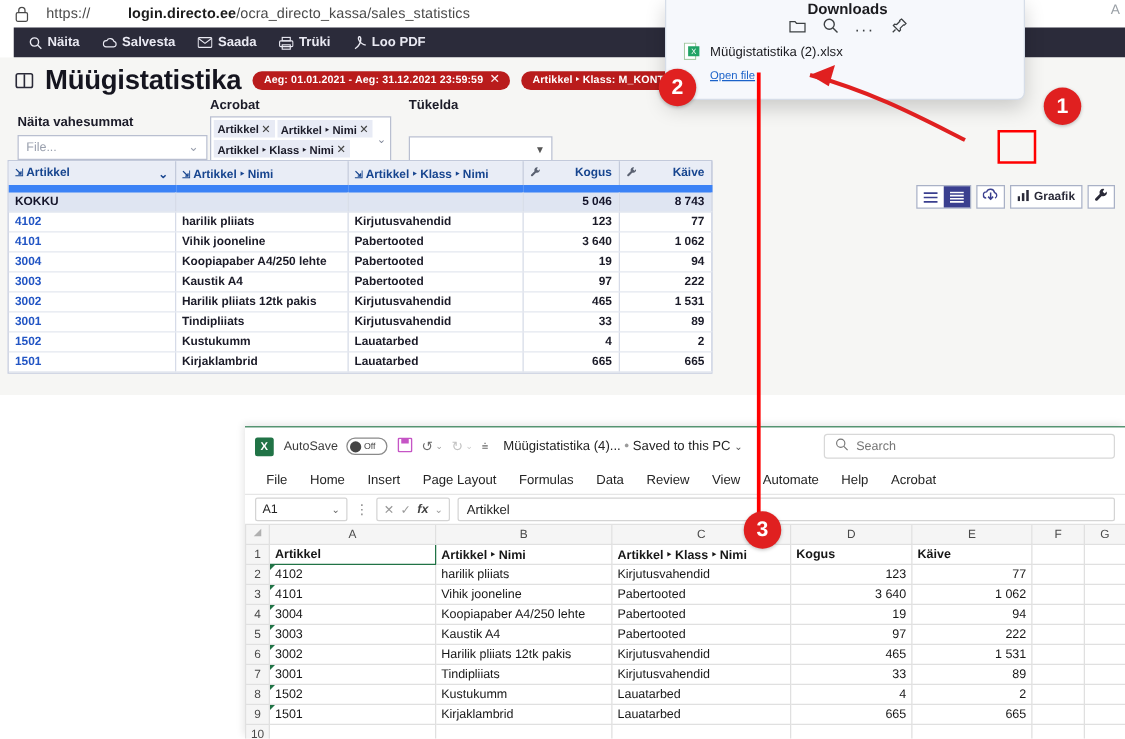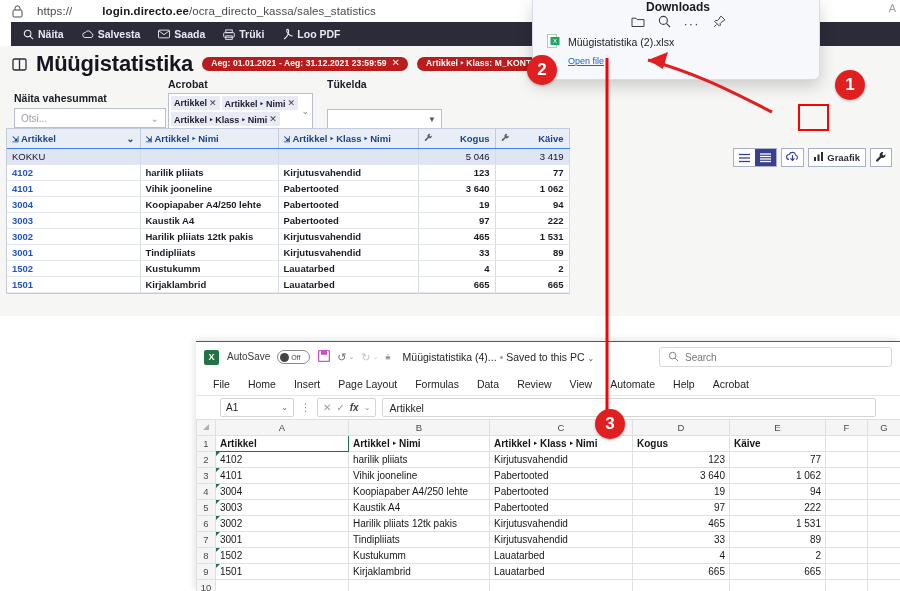--- a/index.html
+++ b/index.html
@@ -100,30 +100,30 @@
 
   
   .dtable {
     position:absolute; left:6px; top:82px; width:564px;
     border:1px solid #c3cadb; background:#fff; font-size:9.5px;
   }
   .dtable table { border-collapse:collapse; width:100%; table-layout:fixed; }
   .dtable th {
     background:#e9edf6; color:#17458f; font-weight:700; font-size:9.5px;
     text-align:left; padding:3px 5px; border-right:1px solid #c3cadb;
-    border-bottom:1px solid #3b82f6; white-space:nowrap; height:17px;
+    border-bottom:6px solid #3b82f6; white-space:nowrap; height:17px;
   }
   .dtable th.num { text-align:right; }
   .dtable td {
     padding:2px 5px; border-right:1px solid #d6dbe8; border-bottom:1px solid #e3e7f0;
     color:#1b1b28; font-weight:600; white-space:nowrap; height:16px;
   }
   .dtable td.num { text-align:right; }
   .dtable td.code { color:#2255c4; font-weight:600; }
-  .dtable tr.total td { background:#dfe5f2; font-weight:400; color:#14142a;margin-left:39px; }
+  .dtable tr.total td { background:#dfe5f2; font-weight:700; color:#14142a;margin-left:39px; }
   .sortmark { font-size:8px; color:#17458f; }
 
   .table-blank {
     position:absolute; left:6px; top:82px; width:564px; height:182px;
     border:1px solid #c3cadb; background:#f6f6f4; z-index:-1;
   }
 
   
   .dlpopup {
     position:absolute; left:532px; top:0px; width:288px; height:80px;
@@ -167,21 +167,21 @@
     margin-left:auto; width:233px; height:20px; background:#fff; border:1px solid #d8d8d8;
     border-radius:3px; display:flex; align-items:center; gap:6px; padding:0 8px;
     font-size:10px; color:#767676;
   }
   .xl-ribbon {
     height:24px; display:flex; align-items:center; gap:0px; padding:0 8px;
     font-size:10.5px; color:#242424; border-bottom:1px solid #e6e6e6;
   }
   .xl-ribbon .tab { padding:0 9px; height:22px; display:flex; align-items:center; white-space:nowrap;}
   .xl-formulabar {
-    height:24px; display:flex; align-items:center; padding:2px 24px; gap:6px;
+    height:24px; display:flex; align-items:center; padding:2px 8px; gap:6px;
     border-bottom:1px solid #e1e1e1; background:#fff;
   }
   .xl-namebox {
     width:74px; height:19px; border:1px solid #d4d4d4; border-radius:2px;
     display:flex; align-items:center; justify-content:space-between; padding:0 5px;
     font-size:10px; color:#242424; background:#fff;
   }
   .xl-fxgroup {
     height:19px; border:1px solid #d4d4d4; border-radius:2px; display:flex;
     align-items:center; gap:5px; padding:0 5px; color:#9a9a9a; font-size:10px;
@@ -307,21 +307,21 @@
     <span class="chip">
       <span>Artikkel ‣ Klass: M_KONTOR</span>
       <span class="x">✕</span>
     </span>
   </div>
 
   <div class="filters">
     <div class="fld-vahe">
       <div class="flabel">Näita vahesummat</div>
       <div class="sel">
-        <span>Otsi...</span>
+        <span>File...</span>
         <span>⌄</span>
       </div>
     </div>
 
     <div class="fld-grp">
       <div class="flabel">Acrobat</div>
       <div class="grp-box">
         <span class="tag">
             <span>Artikkel</span>
             <span class="x">✕</span>
@@ -442,21 +442,21 @@
             <span>Käive</span>
           </th>
         </tr>
       </thead>
       <tbody>
         <tr class="total">
           <td>KOKKU</td>
           <td></td>
           <td></td>
           <td class="num">5 046</td>
-          <td class="num">3 419</td>
+          <td class="num">8 743</td>
         </tr>
         <tr>
             <td class="code">4102</td>
             <td>harilik pliiats</td>
             <td>Kirjutusvahendid</td>
             <td class="num">123</td>
             <td class="num">77</td>
           </tr>
         <tr>
             <td class="code">4101</td>

